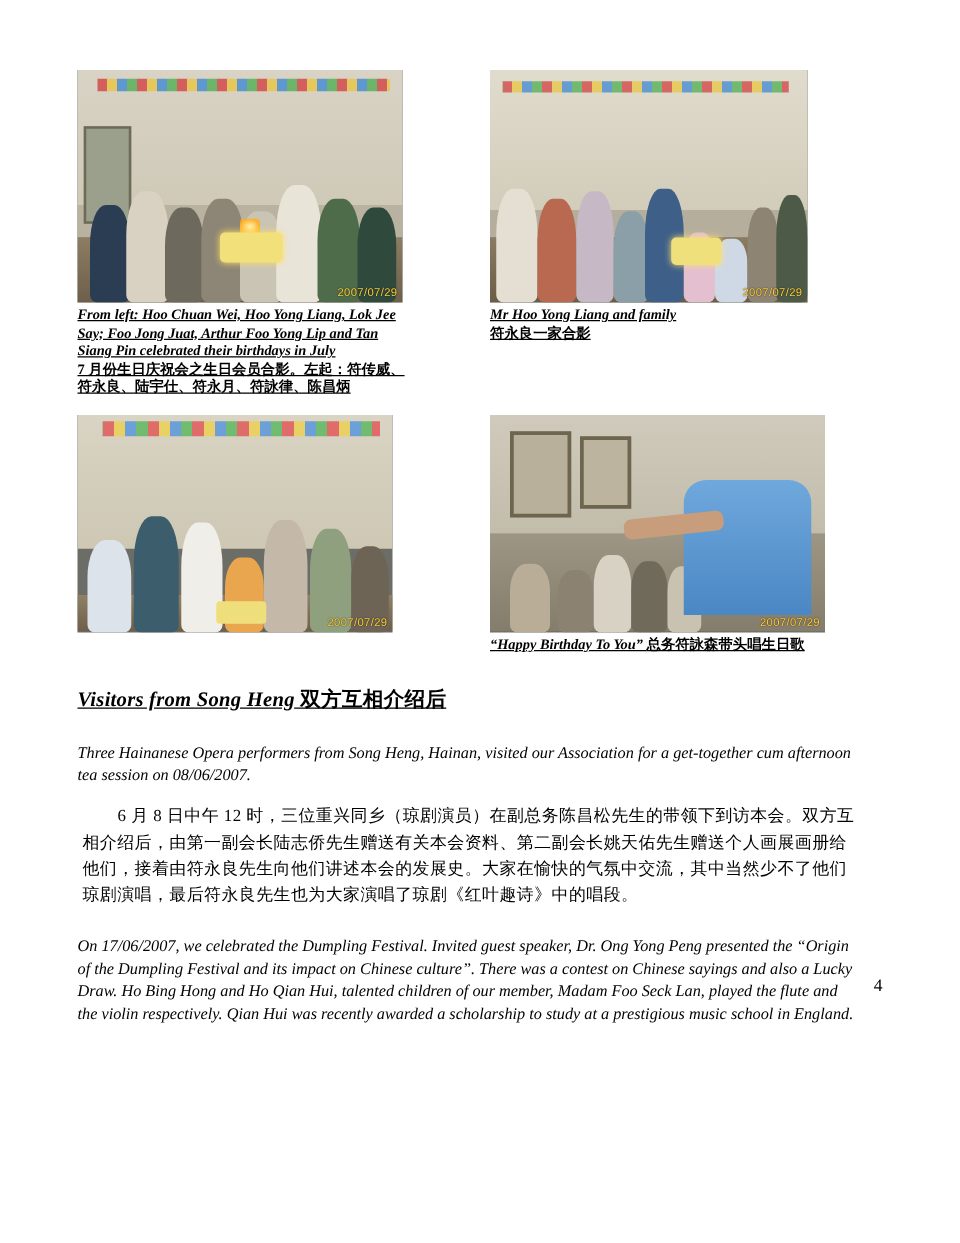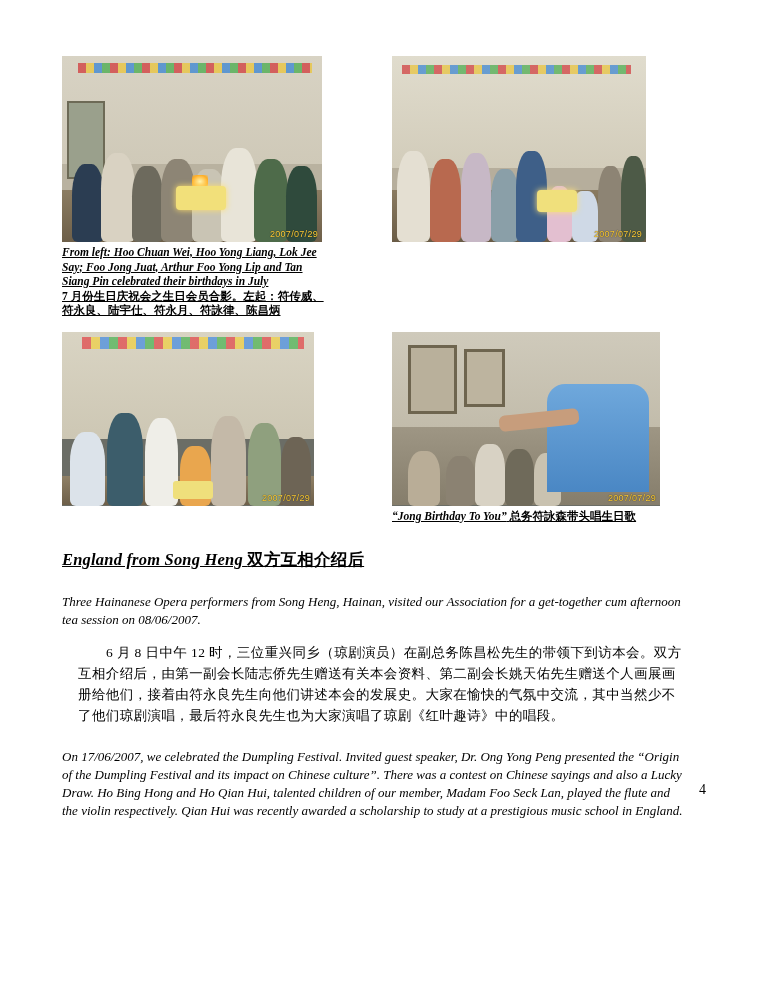--- a/index.html
+++ b/index.html
@@ -102,21 +102,21 @@
     font-style: italic;
     line-height: 18px;
     margin: 22px 0 0 0;
     text-align: left;
   }
   p.para-cn {
     font-family: "Liberation Serif", serif;
     font-size: 13.5px;
     font-style: normal;
     line-height: 21px;
-    margin: 13px 0 0 16px;
+    margin: 13px 0 0 4px;
     text-indent: 28px;
     letter-spacing: .4px;
   }
   .page-number {
     position: absolute;
     right: 62px;
     bottom: 42px;
     font-family: "Liberation Serif", serif;
     font-size: 14px;
   }
@@ -228,20 +228,24 @@
               <span style="left:49%; width:12%; height:72%; background:#3e5f88;"></span>
               <span style="left:61%; width:10%; height:44%; background:#e3bfd0;"></span>
               <span style="left:71%; width:10%; height:40%; background:#cfd9e6;"></span>
               <span style="left:81%; width:10%; height:60%; background:#8d8474;"></span>
               <span style="left:90%; width:10%; height:68%; background:#4d5a47;"></span>
             </div>
             <div class="cake"></div>
           </div>
           <div class="datestamp">2007/07/29</div>
         </div>
+        <div class="caption wide">
+          <span>Mr Hoo Yong Liang and family</span>
+          <div class="cn">符永良一家合影</div>
+        </div>
       </div>
     </div>
 
     <div class="photo-row row2">
 
       <div class="photo-cell left">
         <div class="photo" id="photo-3">
           <div class="scene">
             <div class="band wall"></div>
             <div class="band table"></div>
@@ -274,29 +278,29 @@
               <span style="left:31%; width:11%; height:52%; background:#d8d2c4;"></span>
               <span style="left:42%; width:11%; height:48%; background:#6f6a5a;"></span>
               <span style="left:53%; width:10%; height:44%; background:#c9c2b0;"></span>
             </div>
             <div class="shirt"></div>
             <div class="arm"></div>
           </div>
           <div class="datestamp">2007/07/29</div>
         </div>
         <div class="caption wide">
-          <span>“Jong Birthday To You”</span>
+          <span>“Happy Birthday To You”</span>
           <span class="cn">总务符詠森带头唱生日歌</span>
         </div>
       </div>
     </div>
   </div>
 
   <h2 class="section">
-    <span>England from Song Heng</span>
+    <span>Visitors from Song Heng</span>
     <span class="cn">双方互相介绍后</span>
   </h2>
   <p class="para">Three Hainanese Opera performers from Song Heng, Hainan, visited our Association for a get-together cum afternoon tea session on 08/06/2007.</p>
   <p class="para-cn">6 月 8 日中午 12 时，三位重兴同乡（琼剧演员）在副总务陈昌松先生的带领下到访本会。双方互相介绍后，由第一副会长陆志侨先生赠送有关本会资料、第二副会长姚天佑先生赠送个人画展画册给他们，接着由符永良先生向他们讲述本会的发展史。大家在愉快的气氛中交流，其中当然少不了他们琼剧演唱，最后符永良先生也为大家演唱了琼剧《红叶趣诗》中的唱段。</p>
 
   <p class="para">On 17/06/2007, we celebrated the Dumpling Festival.  Invited guest speaker, Dr. Ong Yong Peng presented the “Origin of the Dumpling Festival and its impact on Chinese culture”.  There was a contest on Chinese sayings and also a Lucky Draw.  Ho Bing Hong and Ho Qian Hui, talented children of our member, Madam Foo Seck Lan, played the flute and the violin respectively. Qian Hui was recently awarded a scholarship to study at a prestigious music school in England.</p>
 
   <div class="page-number">4</div>
 </div>
 

